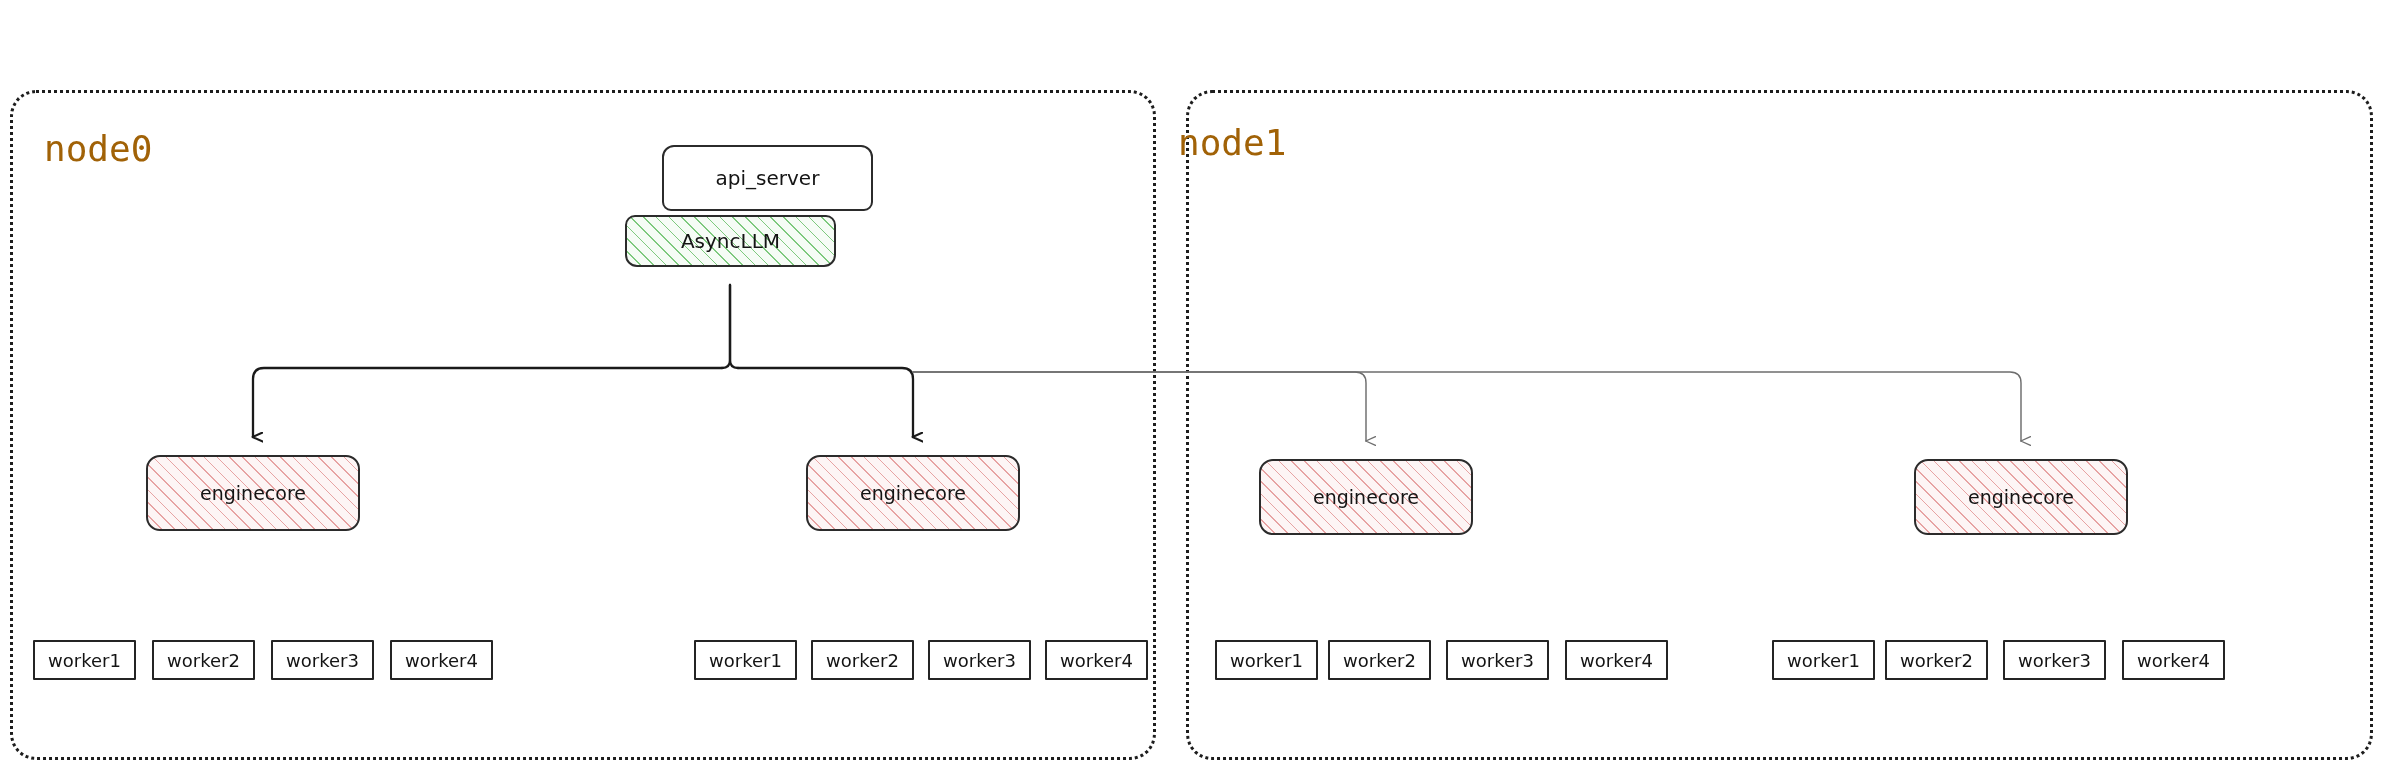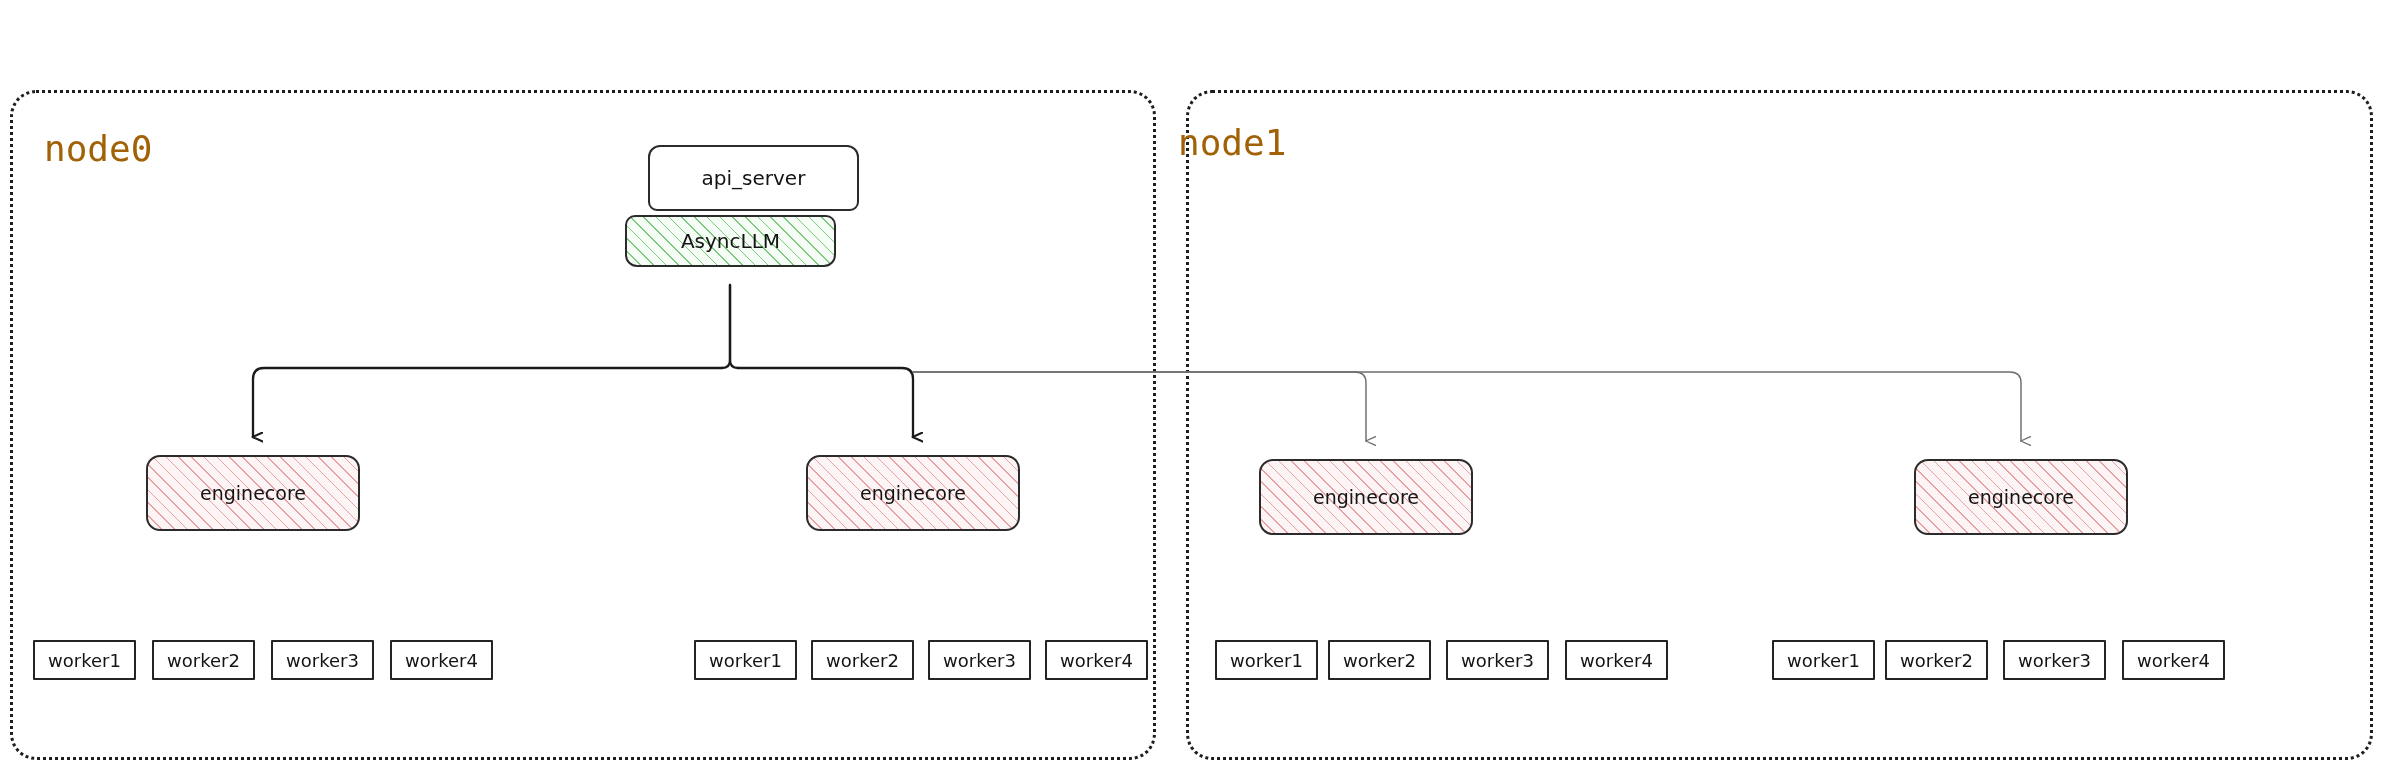--- a/index.html
+++ b/index.html
@@ -143,21 +143,21 @@
 
     <path d="M722,368 L264,368 Q253,368 253,379 L253,437" fill="none" stroke="#1a1a1a" stroke-width="2.3" stroke-linecap="round" marker-end="url(#arrowDark)"></path>
 
     <path d="M738,368 L902,368 Q913,368 913,379 L913,437" fill="none" stroke="#1a1a1a" stroke-width="2.3" stroke-linecap="round" marker-end="url(#arrowDark)"></path>
 
     <path d="M913,372 L1355,372 Q1366,372 1366,383 L1366,441" fill="none" stroke="#6d6d6d" stroke-width="1.45" stroke-linecap="round" marker-end="url(#arrowGray)"></path>
 
     <path d="M913,372 L2010,372 Q2021,372 2021,383 L2021,441" fill="none" stroke="#6d6d6d" stroke-width="1.45" stroke-linecap="round" marker-end="url(#arrowGray)"></path>
   </svg>
 
-  <div class="box box-api" style="left:648px; top:145px; width:211px; height:66px;">
+  <div class="box box-api" style="left:662px; top:145px; width:211px; height:66px;">
     <span>api_server</span>
   </div>
 
   <div class="box box-async" style="left:625px; top:215px; width:211px; height:52px;">
     <span>AsyncLLM</span>
   </div>
 
   <div class="box box-engine" style="left:146px; top:455px; width:214px; height:76px;">
     <span>enginecore</span>
   </div>

